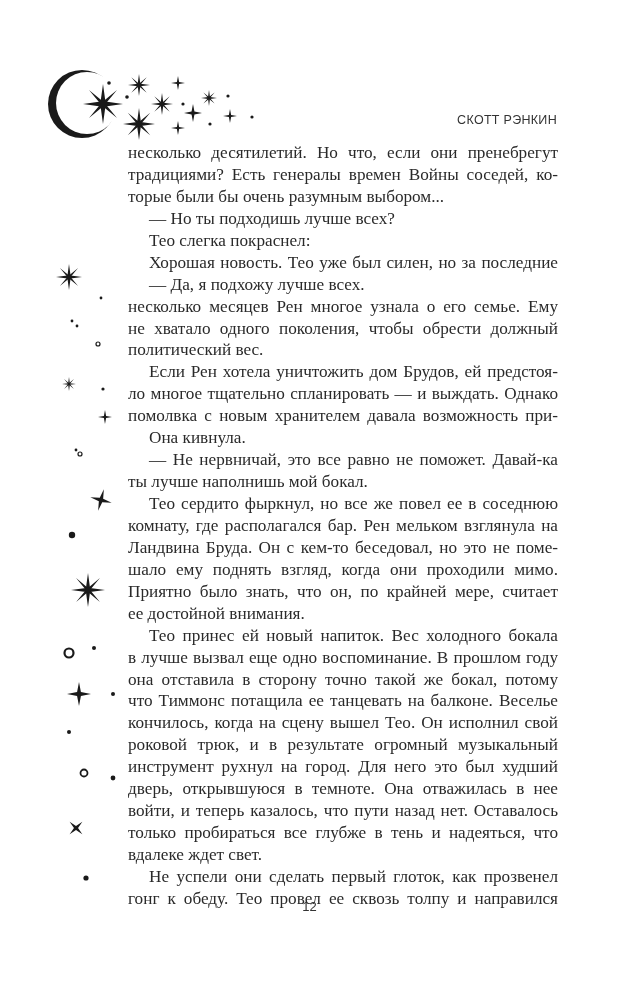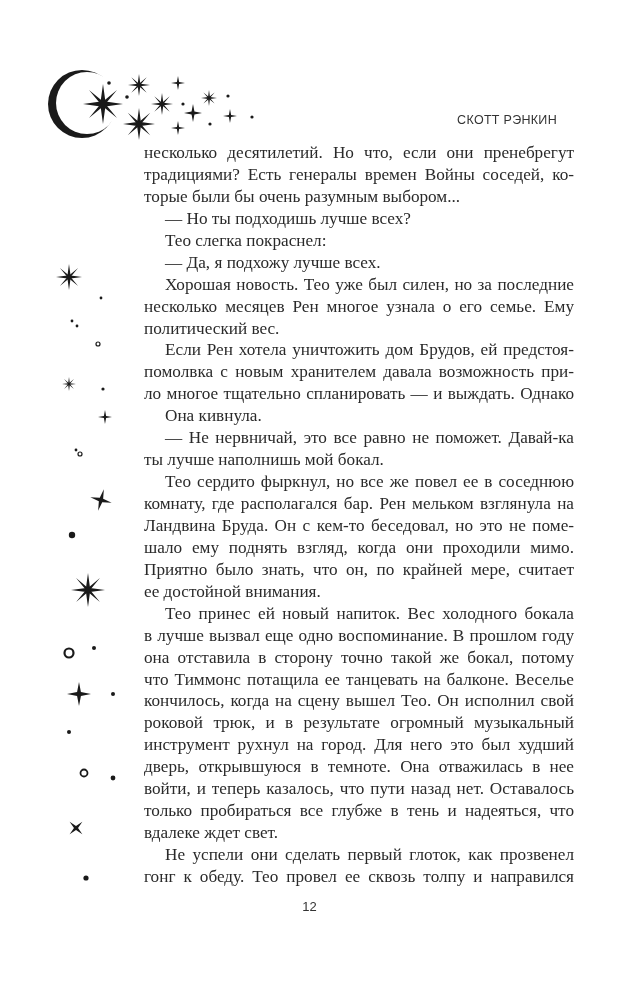--- a/index.html
+++ b/index.html
@@ -7,21 +7,20 @@
   .page { position: absolute; left: 0; top: 0; width: 619px; height: 812px; background: #fff; }
   .running-head {
     position: absolute; right: 62px; top: 113px;
     font-family: "Liberation Sans", sans-serif; font-size: 12.5px; letter-spacing: 0.3px;
     color: #333;
   }
   .text-block {
     position: absolute; left: 128px; top: 142px; width: 430px;
     font-family: "Liberation Serif", serif; font-size: 17.2px; line-height: 21.95px;
     color: #2a2a2a;
-    margin-left: 16px;
   }
   .line { display: block; white-space: nowrap; text-align: justify; text-align-last: justify; height: 21.95px; }
   .line.last { text-align-last: left; }
   .line.indent { padding-left: 21px; }
   .page-number {
     position: absolute; left: 0; width: 619px; top: 899px; text-align: center;
     font-family: "Liberation Sans", sans-serif; font-size: 13px; color: #333;
   }
   .deco { position: absolute; left: 0; top: 0; width: 619px; height: 1000px; pointer-events: none; }
 </style>
@@ -90,27 +89,28 @@
   </svg>
 
   <div class="running-head">СКОТТ РЭНКИН</div>
 
   <div class="text-block" id="text-block">
       <span class="line">несколько десятилетий. Но что, если они пренебрегут</span>
       <span class="line">традициями? Есть генералы времен Войны соседей, ко-</span>
       <span class="line last">торые были бы очень разумным выбором...</span>
       <span class="line indent last">— Но ты подходишь лучше всех?</span>
       <span class="line indent last">Тео слегка покраснел:</span>
+      <span class="line indent">Хорошая новость. Тео уже был силен, но за последние</span>
       <span class="line indent last">— Да, я подхожу лучше всех.</span>
-      <span class="line indent">Хорошая новость. Тео уже был силен, но за последние</span>
       <span class="line">несколько месяцев Рен многое узнала о его семье. Ему</span>
+      <span class="line">не хватало одного поколения, чтобы обрести должный</span>
       <span class="line last">политический вес.</span>
       <span class="line indent">Если Рен хотела уничтожить дом Брудов, ей предстоя-</span>
+      <span class="line">ло многое тщательно спланировать — и выждать. Однако</span>
       <span class="line">помолвка с новым хранителем давала возможность при-</span>
-      <span class="line">ло многое тщательно спланировать — и выждать. Однако</span>
       <span class="line indent last">Она кивнула.</span>
       <span class="line indent">— Не нервничай, это все равно не поможет. Давай-ка</span>
       <span class="line last">ты лучше наполнишь мой бокал.</span>
       <span class="line indent">Тео сердито фыркнул, но все же повел ее в соседнюю</span>
       <span class="line">комнату, где располагался бар. Рен мельком взглянула на</span>
       <span class="line">Ландвина Бруда. Он с кем-то беседовал, но это не поме-</span>
       <span class="line">шало ему поднять взгляд, когда они проходили мимо.</span>
       <span class="line">Приятно было знать, что он, по крайней мере, считает</span>
       <span class="line last">ее достойной внимания.</span>
       <span class="line indent">Тео принес ей новый напиток. Вес холодного бокала</span>

